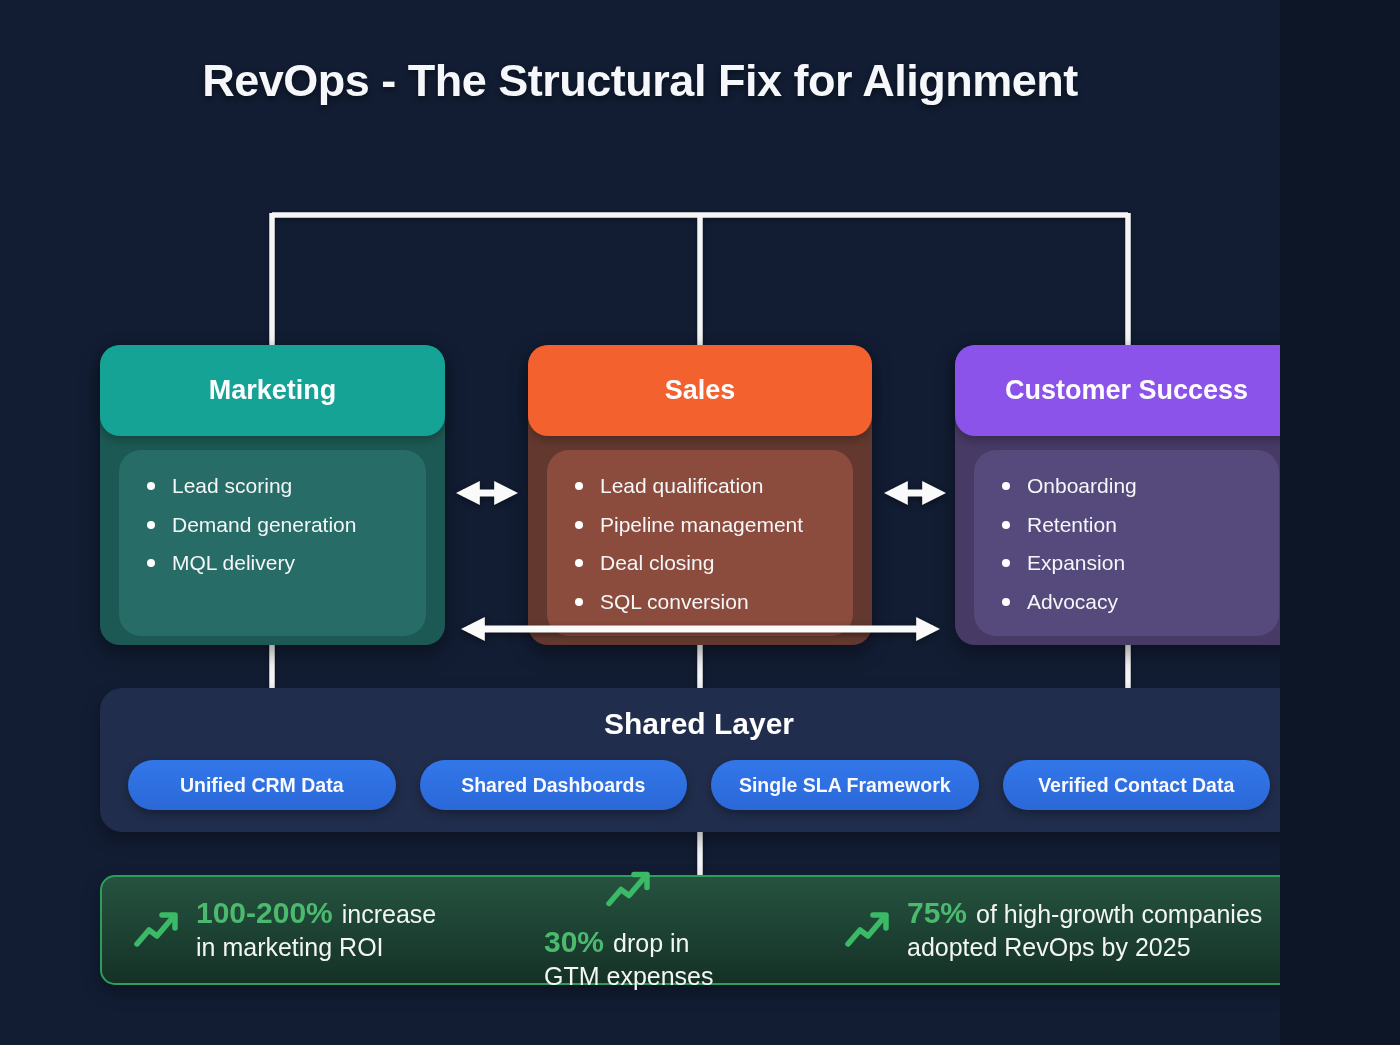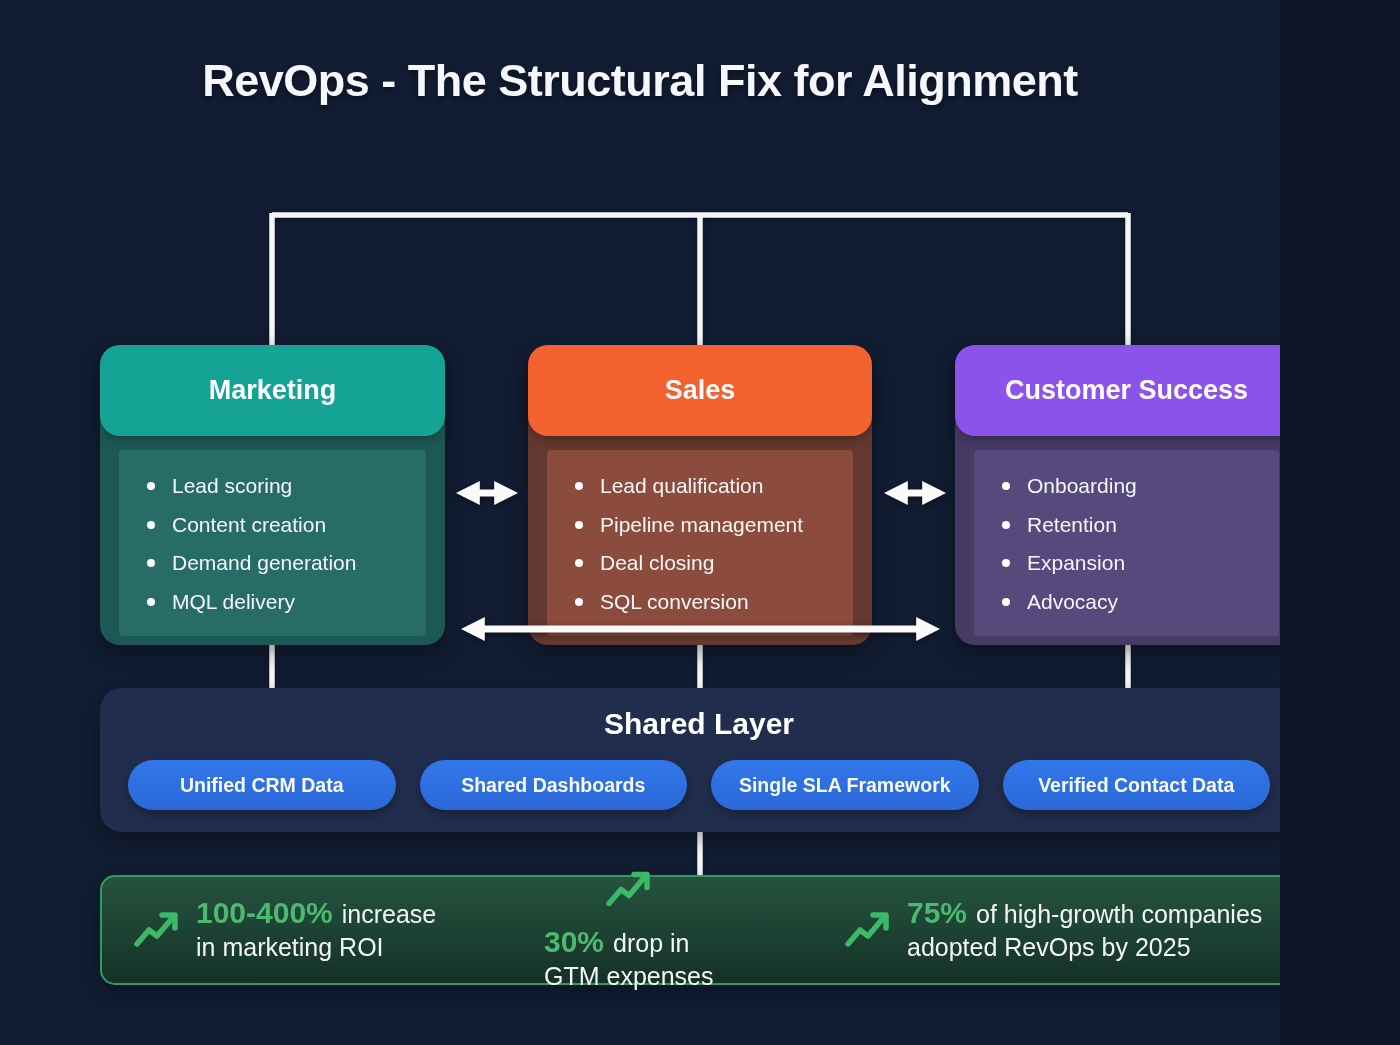--- a/index.html
+++ b/index.html
@@ -39,21 +39,21 @@
     position:absolute; top:0; left:0; right:0; height:91px;
     border-radius:20px; display:flex; align-items:center; justify-content:center;
     font-size:27px; font-weight:800; color:#fdfdff;
     box-shadow:0 4px 10px rgba(0,0,0,.25);
   }
   .dept-marketing .dept-header { background:#14a395; }
   .dept-sales     .dept-header { background:#f2612e; }
   .dept-cs        .dept-header { background:#8b53e9; }
   .dept-list {
     position:absolute; left:19px; right:19px; top:105px; bottom:9px;
-    border-radius:4px; list-style:none; padding:17px 8px 18px 28px;
+    border-radius:22px; list-style:none; padding:17px 8px 18px 28px;
   }
   .dept-marketing .dept-list { background:#276c66; }
   .dept-sales     .dept-list { background:#8c4c3d; }
   .dept-cs        .dept-list { background:#564a7d; }
   .dept-list li {
     display:flex; align-items:center; height:38.5px;
     font-size:21px; font-weight:500; color:#f4f6f8;
   }
   .dept-list li::before {
     content:""; width:8px; height:8px; border-radius:50%;
@@ -107,21 +107,20 @@
       <line x1="700" y1="828" x2="700" y2="880"></line>
     </g>
   </svg>
 
 
   <div class="dept dept-marketing">
     <div class="dept-header">Marketing</div>
     <ul class="dept-list">
 
     <li>Lead scoring</li>
-        <li>Content creation</li>
         <li>Demand generation</li>
         <li>MQL delivery</li>
       </ul>
   </div>
 
   <div class="dept dept-cs">
     <div class="dept-header">Customer Success</div>
     <ul class="dept-list">
 
     <li>Onboarding</li>
@@ -169,21 +168,21 @@
   <div class="stats-bar">
 
     <div class="stat stat-1">
       <svg class="trend-icon" width="48" height="42" viewBox="0 0 48 42">
         <g stroke="#3cb966" stroke-width="5.5" fill="none" stroke-linecap="round" stroke-linejoin="round">
           <polyline points="4,35 16,21 24,27 41,7"></polyline>
           <polyline points="29,6 42,6 42,19"></polyline>
         </g>
       </svg>
       <div class="stat-text">
-        <div><span class="stat-value">100-400%</span><span>increase</span></div>
+        <div><span class="stat-value">100-200%</span><span>increase</span></div>
         <div>in marketing ROI</div>
       </div>
     </div>
 
     <div class="stat stat-2">
       <svg class="trend-icon" width="48" height="42" viewBox="0 0 48 42">
         <g stroke="#3cb966" stroke-width="5.5" fill="none" stroke-linecap="round" stroke-linejoin="round">
           <polyline points="4,35 16,21 24,27 41,7"></polyline>
           <polyline points="29,6 42,6 42,19"></polyline>
         </g>

